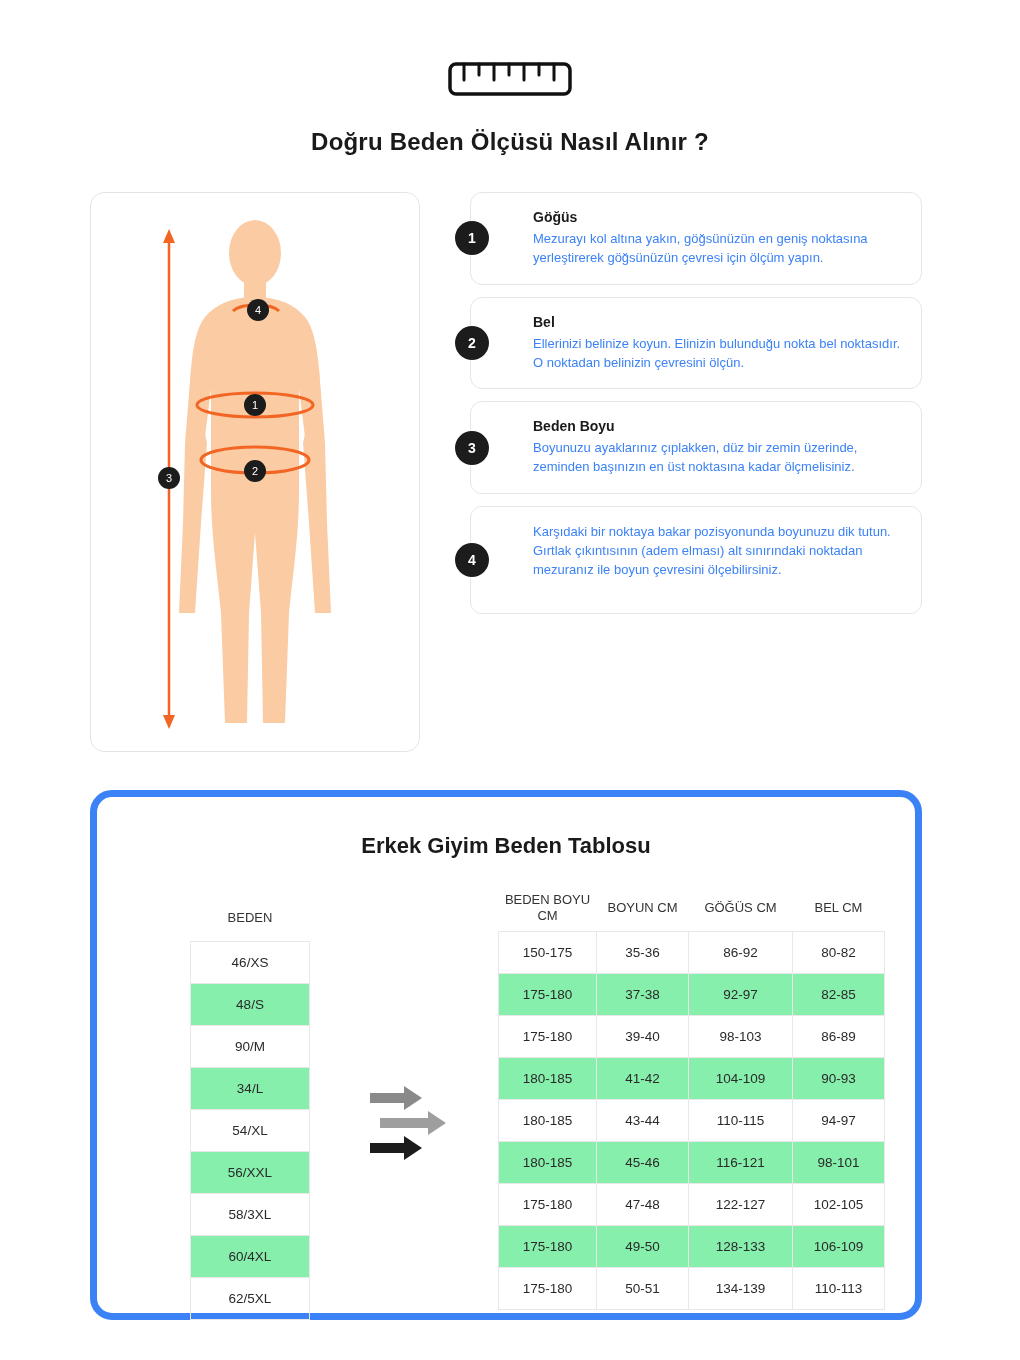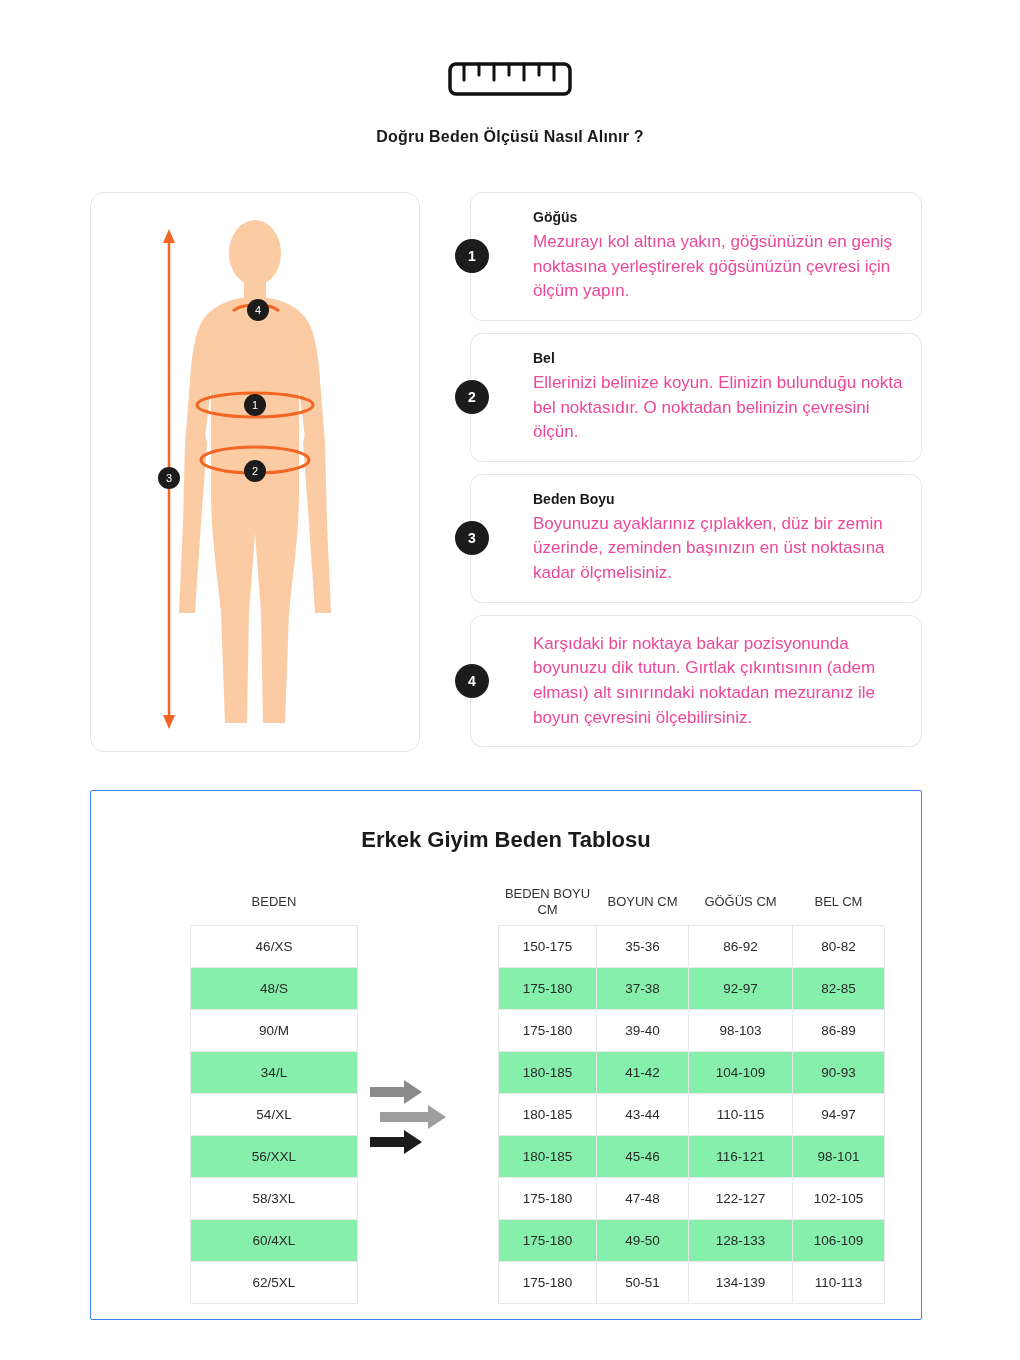--- a/index.html
+++ b/index.html
@@ -21,21 +21,21 @@
     position: absolute;
     top: 50px; left: 0; width: 1020px;
     display: flex; justify-content: center;
   }
 
   
   .main-title {
     position: absolute;
     top: 128px; left: 0; width: 1020px;
     text-align: center;
-    font-size: 16px;
+    font-size: 24px;
     font-weight: bold;
     color: #1a1a1a;
     letter-spacing: .2px;
   }
 
   
   .figure-card {
     position: absolute;
     left: 90px; top: 192px;
     width: 330px; height: 560px;
@@ -71,32 +71,32 @@
     font-weight: bold;
     display: flex; align-items: center; justify-content: center;
   }
   .step-title {
     font-size: 14px;
     font-weight: bold;
     color: #1a1a1a;
     margin-bottom: 5px;
   }
   .step-text {
-    font-size: 17px;
+    font-size: 13px;
     line-height: 1.45;
-    color: #ec4899;
+    color: #3b82f6;
   }
 
   
   .table-card {
     position: absolute;
     left: 90px; top: 790px;
     width: 832px; height: 530px;
-    border: 1px solid #3b82f6;
-    border-radius: 2px;
+    border: 7px solid #3b82f6;
+    border-radius: 22px;
     background: #fff;
   }
   .table-title {
     text-align: center;
     font-size: 22px;
     font-weight: bold;
     color: #1a1a1a;
     margin-top: 36px;
   }
 
@@ -123,22 +123,22 @@
     font-size: 13px;
     color: #333;
     height: 46px;
     vertical-align: middle;
     line-height: 1.2;
   }
 
   
   .left-table {
     position: absolute;
-    left: 64px; top: 0;
-    width: 168px;
+    left: 64px; top: 10px;
+    width: 120px;
     padding-left: 7px;
   }
   .left-table td { width: 152px; }
 
   
   .right-table {
     position: absolute;
     left: 372px; top: 0;
   }
   .right-table td:nth-child(1), .right-table th:nth-child(1) { width: 98px; }

